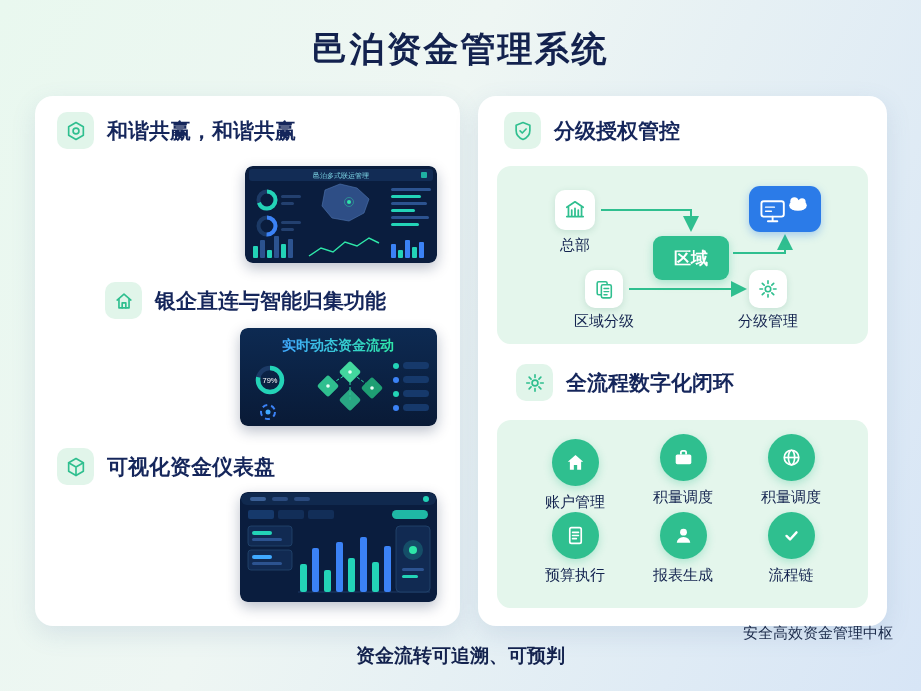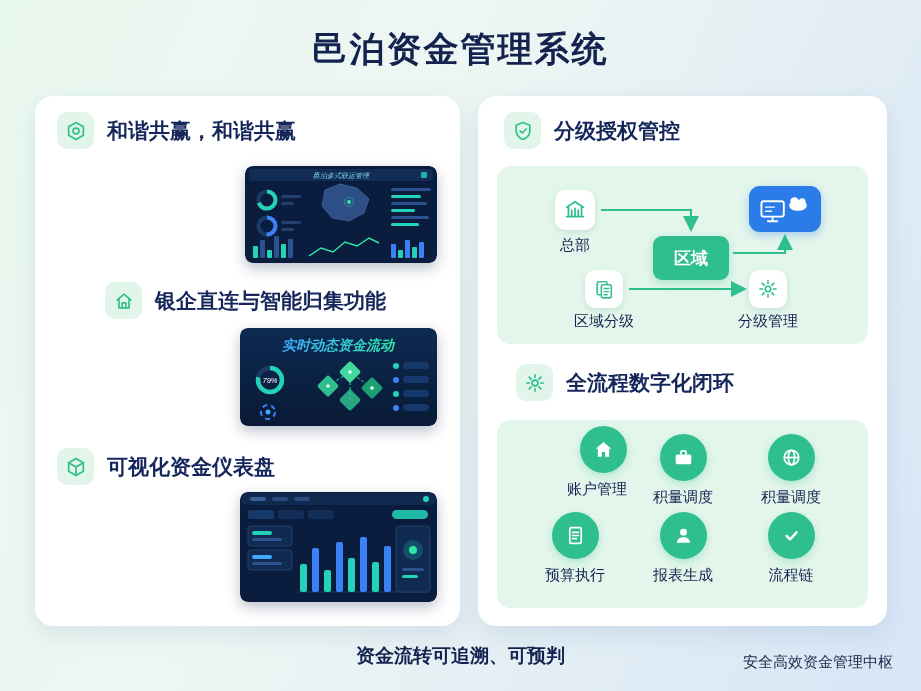--- a/index.html
+++ b/index.html
@@ -20,21 +20,21 @@
   .card.left  { left: 35px;  top: 96px; width: 425px; height: 530px; }
   .card.right { left: 478px; top: 96px; width: 409px; height: 530px; }
   .sec-head { position: absolute; display: flex; align-items: center; gap: 13px; }
   .icon-sq {
     width: 37px; height: 37px; border-radius: 10px; background: #E1F5EA;
     display: flex; align-items: center; justify-content: center; flex: 0 0 auto;
   }
   .sec-title { font-size: 21px; font-weight: bold; color: #15265B; }
   .shot {
     position: absolute; border-radius: 8px; overflow: hidden;
-    box-shadow: 0 5px 14px rgba(10,30,70,0.28); line-height: 0; font-style: italic;
+    box-shadow: 0 5px 14px rgba(10,30,70,0.28); line-height: 0;
   }
   .panel { position: absolute; background: #E4F6EC; border-radius: 14px; }
   .flow-node-icon {
     position: absolute; background: #fff; border-radius: 10px;
     box-shadow: 0 2px 7px rgba(40,120,90,0.16);
     display: flex; align-items: center; justify-content: center;
   }
   .flow-label { position: absolute; text-align: center; font-size: 15px; color: #13234F; }
   .region-box {
     position: absolute; left: 156px; top: 70px; width: 76px; height: 44px;
@@ -56,21 +56,21 @@
     width: 47px; height: 47px; border-radius: 50%; background: #2FBF8F;
     display: flex; align-items: center; justify-content: center;
     box-shadow: 0 3px 8px rgba(47,191,143,0.3);
   }
   .grid-label { font-size: 15px; color: #13234F; }
   .footer-tagline {
     position: absolute; top: 643px; left: 0; width: 921px; text-align: center;
     font-size: 19px; font-weight: bold; color: #13224E;
   }
   .footer-subtitle {
-    position: absolute; top: 653px; right: 28px;
+    position: absolute; top: 624px; right: 28px;
     font-size: 15px; color: #1B2A4A;
   }
   svg { display: block; }
 </style>
 </head>
 <body>
 
 <div class="page">
 
   <div class="page-title">邑泊资金管理系统</div>
@@ -303,21 +303,21 @@
         <svg viewBox="0 0 24 24" width="22" height="22" fill="none" stroke="#2FBF8F" stroke-width="1.8" stroke-linecap="round">
           <circle cx="12" cy="12" r="3.2"></circle>
           <path d="M12 3 V6 M12 18 V21 M3 12 H6 M18 12 H21 M5.6 5.6 L7.7 7.7 M16.3 16.3 L18.4 18.4 M5.6 18.4 L7.7 16.3 M16.3 7.7 L18.4 5.6"></path>
         </svg>
       </span>
       <span class="sec-title">全流程数字化闭环</span>
     </div>
 
     <div class="panel" style="left:19px; top:324px; width:371px; height:188px;">
 
-      <div class="grid-cell" style="left:26px; top:6px;align-items:flex-end;">
+      <div class="grid-cell" style="left:26px; top:19px;">
         <span class="grid-circle">
           <svg viewBox="0 0 24 24" width="25" height="25">
             <path d="M12 4.8 L19.4 11.2 H17.4 V19 H13.6 V14.4 H10.4 V19 H6.6 V11.2 H4.6 Z" fill="#FFFFFF"></path>
           </svg>
         </span>
         <span class="grid-label">账户管理</span>
       </div>
 
       <div class="grid-cell" style="left:134px; top:14px;">
         <span class="grid-circle">

